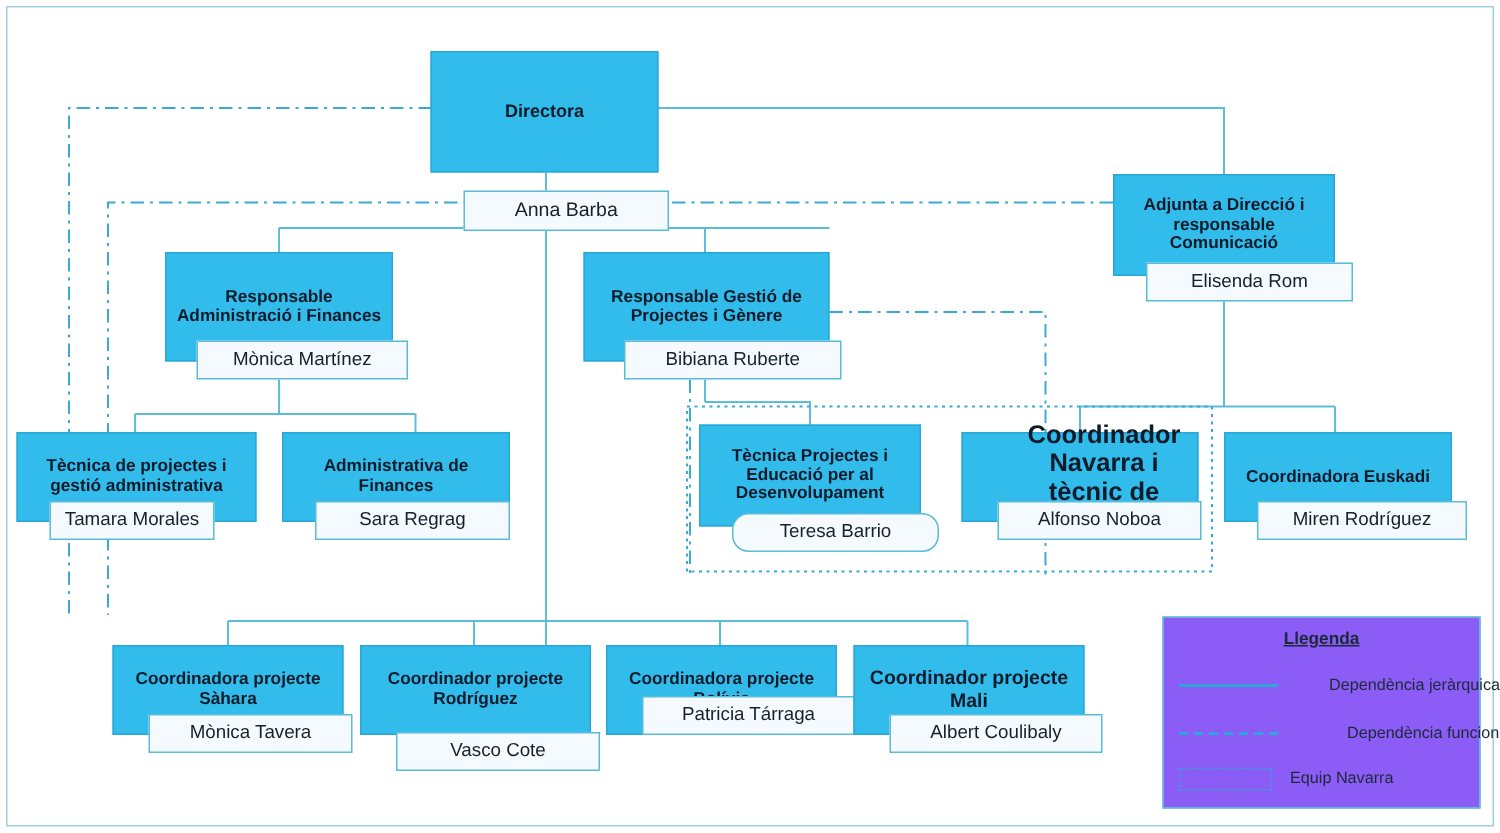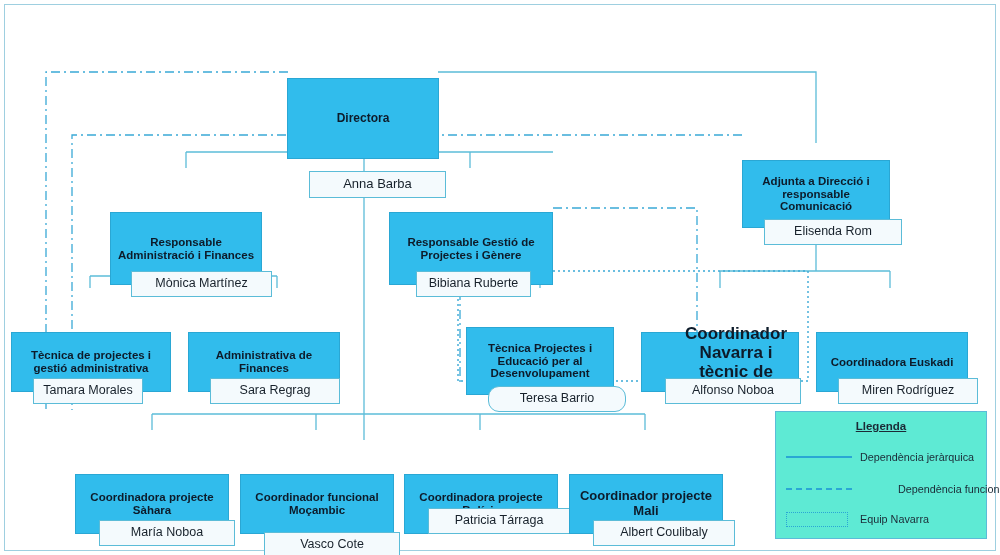--- a/index.html
+++ b/index.html
@@ -30,21 +30,20 @@
   }
   #connectors {
     position: absolute;
     left: 0; top: 0;
     width: 1000px;
     height: 555px;
   }
   .node {
     position: absolute;
     box-sizing: border-box;
-    margin-top: 44px;
   }
   .node-role {
     position: absolute;
     left: 0;
     top: 0;
     width: 100%;
     background: #31bcec;
     border: 1px solid #2aa7d4;
     box-sizing: border-box;
     color: #0d1b2a;
@@ -70,21 +69,21 @@
     line-height: 1.1;
   }
   
   #legend {
     position: absolute;
     left: 775px;
     top: 411px;
     width: 212px;
     height: 128px;
     border: 1.2px solid #5bbcd8;
-    background: #5eead4;
+    background: #8b5cf6;
     box-sizing: border-box;
   }
   #legend-title {
     position: absolute;
     left: 0;
     top: 8px;
     width: 100%;
     text-align: center;
     font-size: 11.5px;
     font-weight: bold;
@@ -195,21 +194,21 @@
     <div class="node-name" style="left:22px; top:59px; width:138px; height:26px; font-size:12.5px;">Elisenda Rom</div>
   </div>
 
   <div class="node" style="left:110px; top:168px; width:152px; height:73px;">
     <div class="node-role" style="height:73px; font-size:11.5px;">Responsable Administració i Finances</div>
     <div class="node-name" style="left:21px; top:59px; width:141px; height:26px; font-size:12.5px;">Mònica Martínez</div>
   </div>
 
   <div class="node" style="left:389px; top:168px; width:164px; height:73px;">
     <div class="node-role" style="height:73px; font-size:11.5px;">Responsable Gestió de Projectes i Gènere</div>
-    <div class="node-name" style="left:27px; top:59px; width:115px; height:26px; font-size:12.5px;">Bibiana Ruberte</div>
+    <div class="node-name" style="left:27px; top:59px; width:145px; height:26px; font-size:12.5px;">Bibiana Ruberte</div>
   </div>
 
   <div class="node" style="left:11px; top:288px; width:160px; height:60px;">
     <div class="node-role" style="height:60px; font-size:11.5px;">Tècnica de projectes i gestió administrativa</div>
     <div class="node-name" style="left:22px; top:46px; width:110px; height:26px; font-size:12.5px;">Tamara Morales</div>
   </div>
 
   <div class="node" style="left:188px; top:288px; width:152px; height:60px;">
     <div class="node-role" style="height:60px; font-size:11.5px;">Administrativa de Finances</div>
     <div class="node-name" style="left:22px; top:46px; width:130px; height:26px; font-size:12.5px;">Sara Regrag</div>
@@ -225,42 +224,42 @@
     <div class="node-name" style="left:24px; top:46px; width:136px; height:26px; font-size:12.5px;">Alfonso Noboa</div>
   </div>
 
   <div class="node" style="left:816px; top:288px; width:152px; height:60px;">
     <div class="node-role" style="height:60px; font-size:11.5px;">Coordinadora Euskadi</div>
     <div class="node-name" style="left:22px; top:46px; width:140px; height:26px; font-size:12.5px;">Miren Rodríguez</div>
   </div>
 
   <div class="node" style="left:75px; top:430px; width:154px; height:60px;">
     <div class="node-role" style="height:60px; font-size:11.5px;">Coordinadora projecte Sàhara</div>
-    <div class="node-name" style="left:24px; top:46px; width:136px; height:26px; font-size:12.5px;">María Noboa</div>
+    <div class="node-name" style="left:24px; top:46px; width:136px; height:26px; font-size:12.5px;">Mònica Tavera</div>
   </div>
 
   <div class="node" style="left:240px; top:430px; width:154px; height:60px;">
-    <div class="node-role" style="height:60px; font-size:11.5px;">Coordinador funcional Moçambic</div>
+    <div class="node-role" style="height:60px; font-size:11.5px;">Coordinador projecte Rodríguez</div>
     <div class="node-name" style="left:24px; top:58px; width:136px; height:26px; font-size:12.5px;">Vasco Cote</div>
   </div>
 
   <div class="node" style="left:404px; top:430px; width:154px; height:60px;">
     <div class="node-role" style="height:60px; font-size:11.5px;">Coordinadora projecte Bolívia</div>
     <div class="node-name" style="left:24px; top:34px; width:142px; height:26px; font-size:12.5px;">Patricia Tárraga</div>
   </div>
 
   <div class="node" style="left:569px; top:430px; width:154px; height:60px;">
     <div class="node-role" style="height:60px; font-size:13px;">Coordinador projecte Mali</div>
     <div class="node-name" style="left:24px; top:46px; width:142px; height:26px; font-size:12.5px;">Albert Coulibaly</div>
   </div>
 
   <div id="legend">
     <div id="legend-title">Llegenda</div>
 
-    <div class="legend-row" style="top:34px;">
+    <div class="legend-row" style="top:34px;gap:26px;">
       <div class="legend-sample">
         <div class="sample-solid"></div>
       </div>
       <div class="legend-label">Dependència jeràrquica</div>
     </div>
 
     <div class="legend-row" style="top:66px;gap:38px;">
       <div class="legend-sample">
         <div class="sample-dashdot"></div>
       </div>

